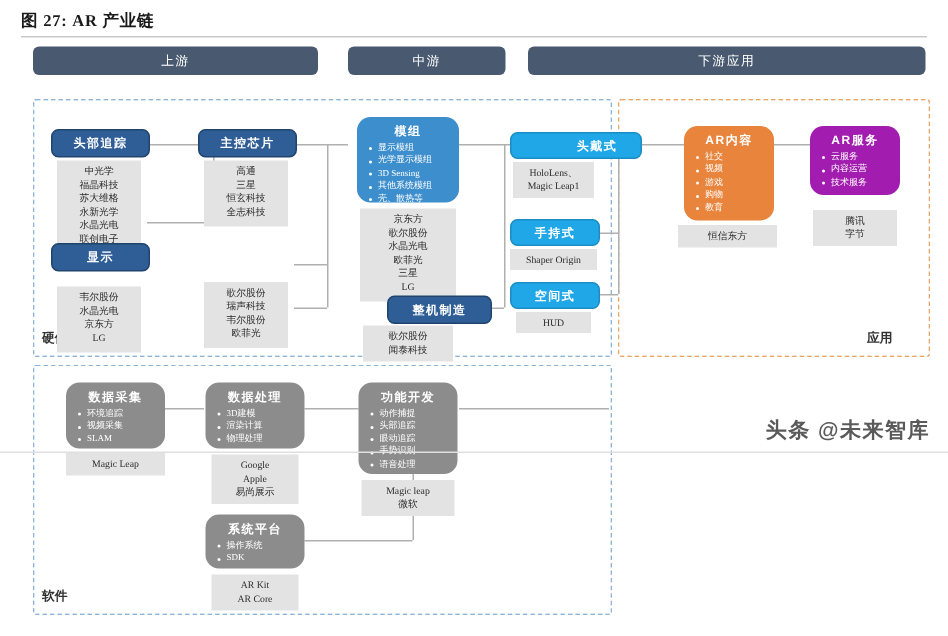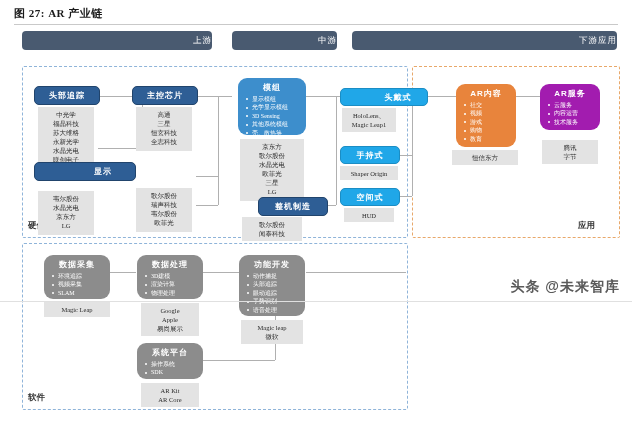--- a/index.html
+++ b/index.html
@@ -18,21 +18,21 @@
     letter-spacing:.5px;
   }
   .title-rule{
     position:absolute;left:14px;top:24px;width:604px;height:1px;background:#c9c9c9;
   }
 
   
   .hdr{
     position:absolute;height:19px;border-radius:4px;
     background:#495a70;color:#ffffff;
-    font-size:8.5px;line-height:19px;text-align:right;
+    font-size:8.5px;line-height:19px;text-align:center;
     letter-spacing:1px;
   }
   #hdr-up{left:22px;top:31px;width:190px;}
   #hdr-mid{left:232px;top:31px;width:105px;}
   #hdr-down{left:352px;top:31px;width:265px;}
 
   
   .region{position:absolute;border:1px dashed #8fb4d9;border-radius:2px;}
   #region-hw{left:22px;top:66px;width:384px;height:170px;}
   #region-sw{left:22px;top:243px;width:384px;height:165px;}
@@ -144,21 +144,21 @@
   <div class="hbox dk" style="left:34px;top:86px;width:64px;height:17px;">头部追踪</div>
   <div class="listbox" style="left:38px;top:107px;width:56px;height:62px;">
     <div>中光学</div>
     <div>福晶科技</div>
     <div>苏大维格</div>
     <div>永新光学</div>
     <div>水晶光电</div>
     <div>联创电子</div>
   </div>
 
-  <div class="hbox dk" style="left:34px;top:162px;width:64px;height:17px;padding-left:36px;">显示</div>
+  <div class="hbox dk" style="left:34px;top:162px;width:64px;height:17px;">显示</div>
   <div class="listbox" style="left:38px;top:191px;width:56px;height:44px;">
     <div>韦尔股份</div>
     <div>水晶光电</div>
     <div>京东方</div>
     <div>LG</div>
   </div>
 
   <div class="hbox dk" style="left:132px;top:86px;width:64px;height:17px;text-align:center;">主控芯片</div>
   <div class="listbox" style="left:136px;top:107px;width:56px;height:44px;">
     <div>高通</div>

